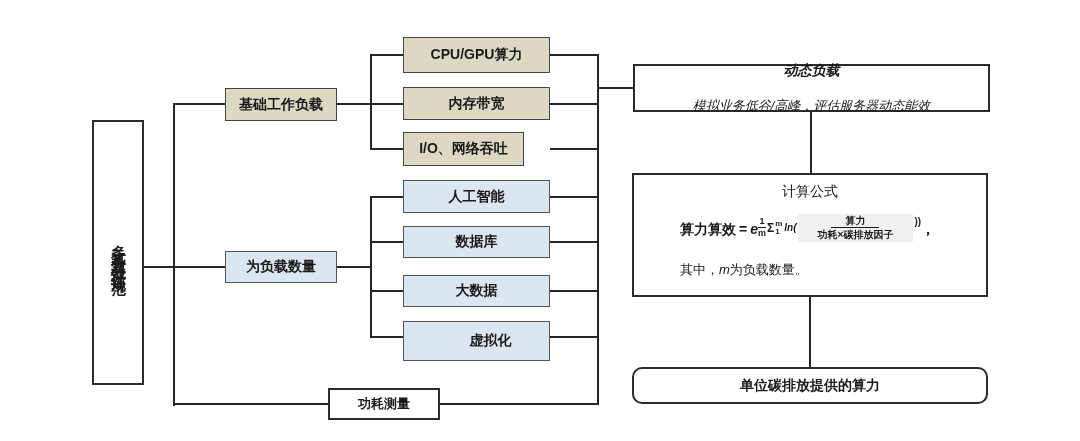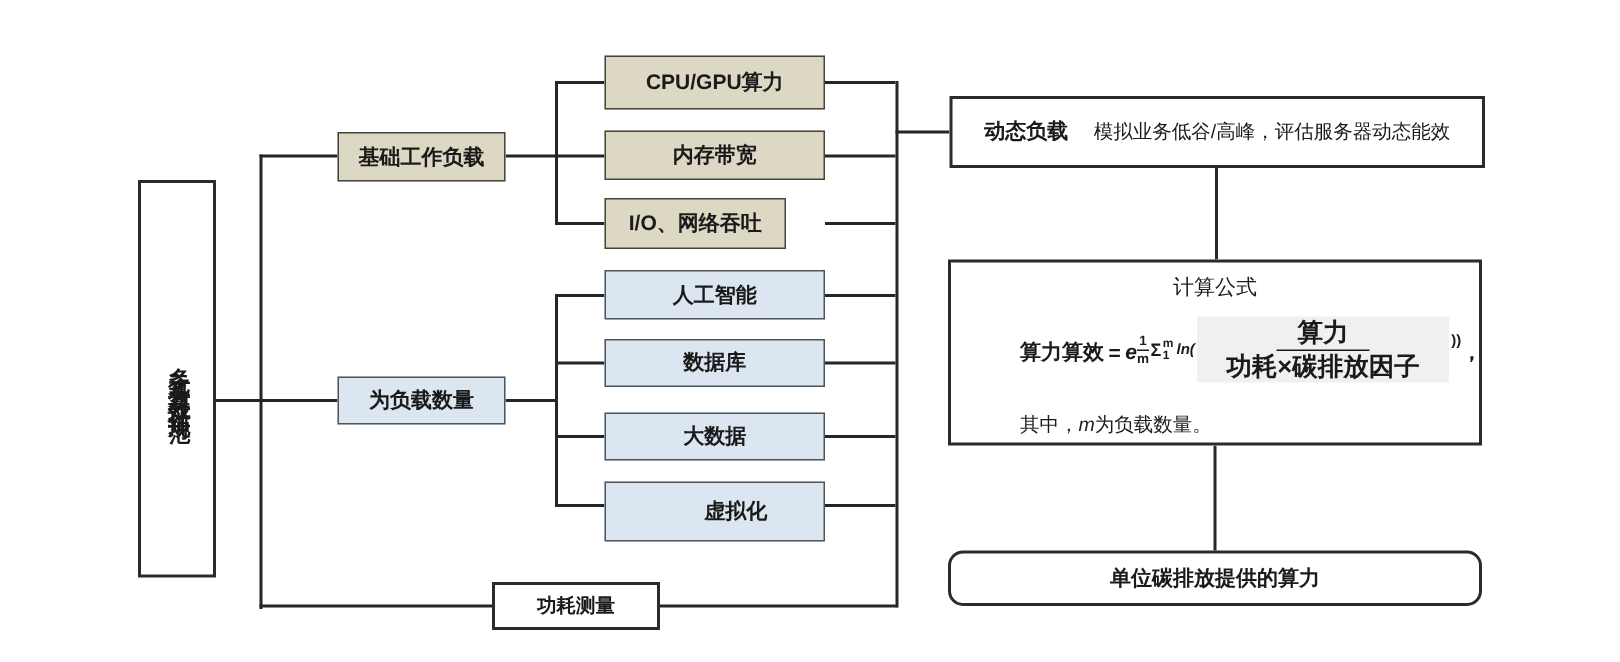--- a/index.html
+++ b/index.html
@@ -13,39 +13,39 @@
     position:absolute; box-sizing:border-box; display:flex;
     align-items:center; justify-content:center; text-align:center;
     background:#fff; border:2px solid #2b2b2b; font-weight:700; font-size:14px;
   }
   .tan  { background:var(--tan,#ddd8c3); border:1.6px solid #45443d; }
   .blue { background:var(--blue,#dce6f1); border:1.6px solid #4f5558; }
   .root-box {
     writing-mode:vertical-rl; text-orientation:upright;
     font-size:15px; letter-spacing:4px; font-weight:700;
   }
-  .dyn-box { gap:17px; padding:2px 6px; }
+  .dyn-box { flex-direction:column; gap:17px; padding:2px 6px;font-style:italic; }
   .dyn-sub { font-weight:400; font-size:13px; }
   .formula-box { flex-direction:column; justify-content:flex-start; padding:8px 10px 6px 10px; }
   .fx-title { font-weight:400; font-size:14px; margin-bottom:20px; }
   .fx-line  { font-weight:700; font-size:14px; align-self:flex-start; margin-left:36px; white-space:nowrap; }
   .fx-note  { font-weight:400; font-size:13px; align-self:flex-start; margin-left:36px; margin-top:9px; }
   .base { font-weight:700; }
   .exp {
     position:relative; top:-10px; display:inline-flex; align-items:center;
     gap:1px; font-size:10px; vertical-align:baseline;
   }
   .sfrac { display:inline-flex; flex-direction:column; align-items:center; font-size:9px; line-height:1; }
   .sfrac .n { border-bottom:1px solid #1a1a1a; padding:0 1px 1px 1px; }
   .sfrac .d { padding-top:1px; }
   .stack { display:inline-flex; flex-direction:column; align-items:flex-start; font-size:8px; line-height:1; margin-right:1px; }
   .sigma { font-size:12px; font-weight:700; }
   .bfrac {
     display:inline-flex; flex-direction:column; align-items:center;
-    font-size:17px; line-height:1.15; background:rgba(0,0,0,0.06); padding:1px 20px;
+    font-size:10px; line-height:1.15; background:rgba(0,0,0,0.06); padding:1px 20px;
   }
   .bfrac .n { border-bottom:1.4px solid #1a1a1a; padding:0 14px 1px 14px; }
   .bfrac .d { padding-top:1px; }
   .close { position:relative; top:-6px; font-size:10px; }
   .sp { margin:0 3px; }
 </style>
 </head>
 <body>
 
 <div class="canvas">

